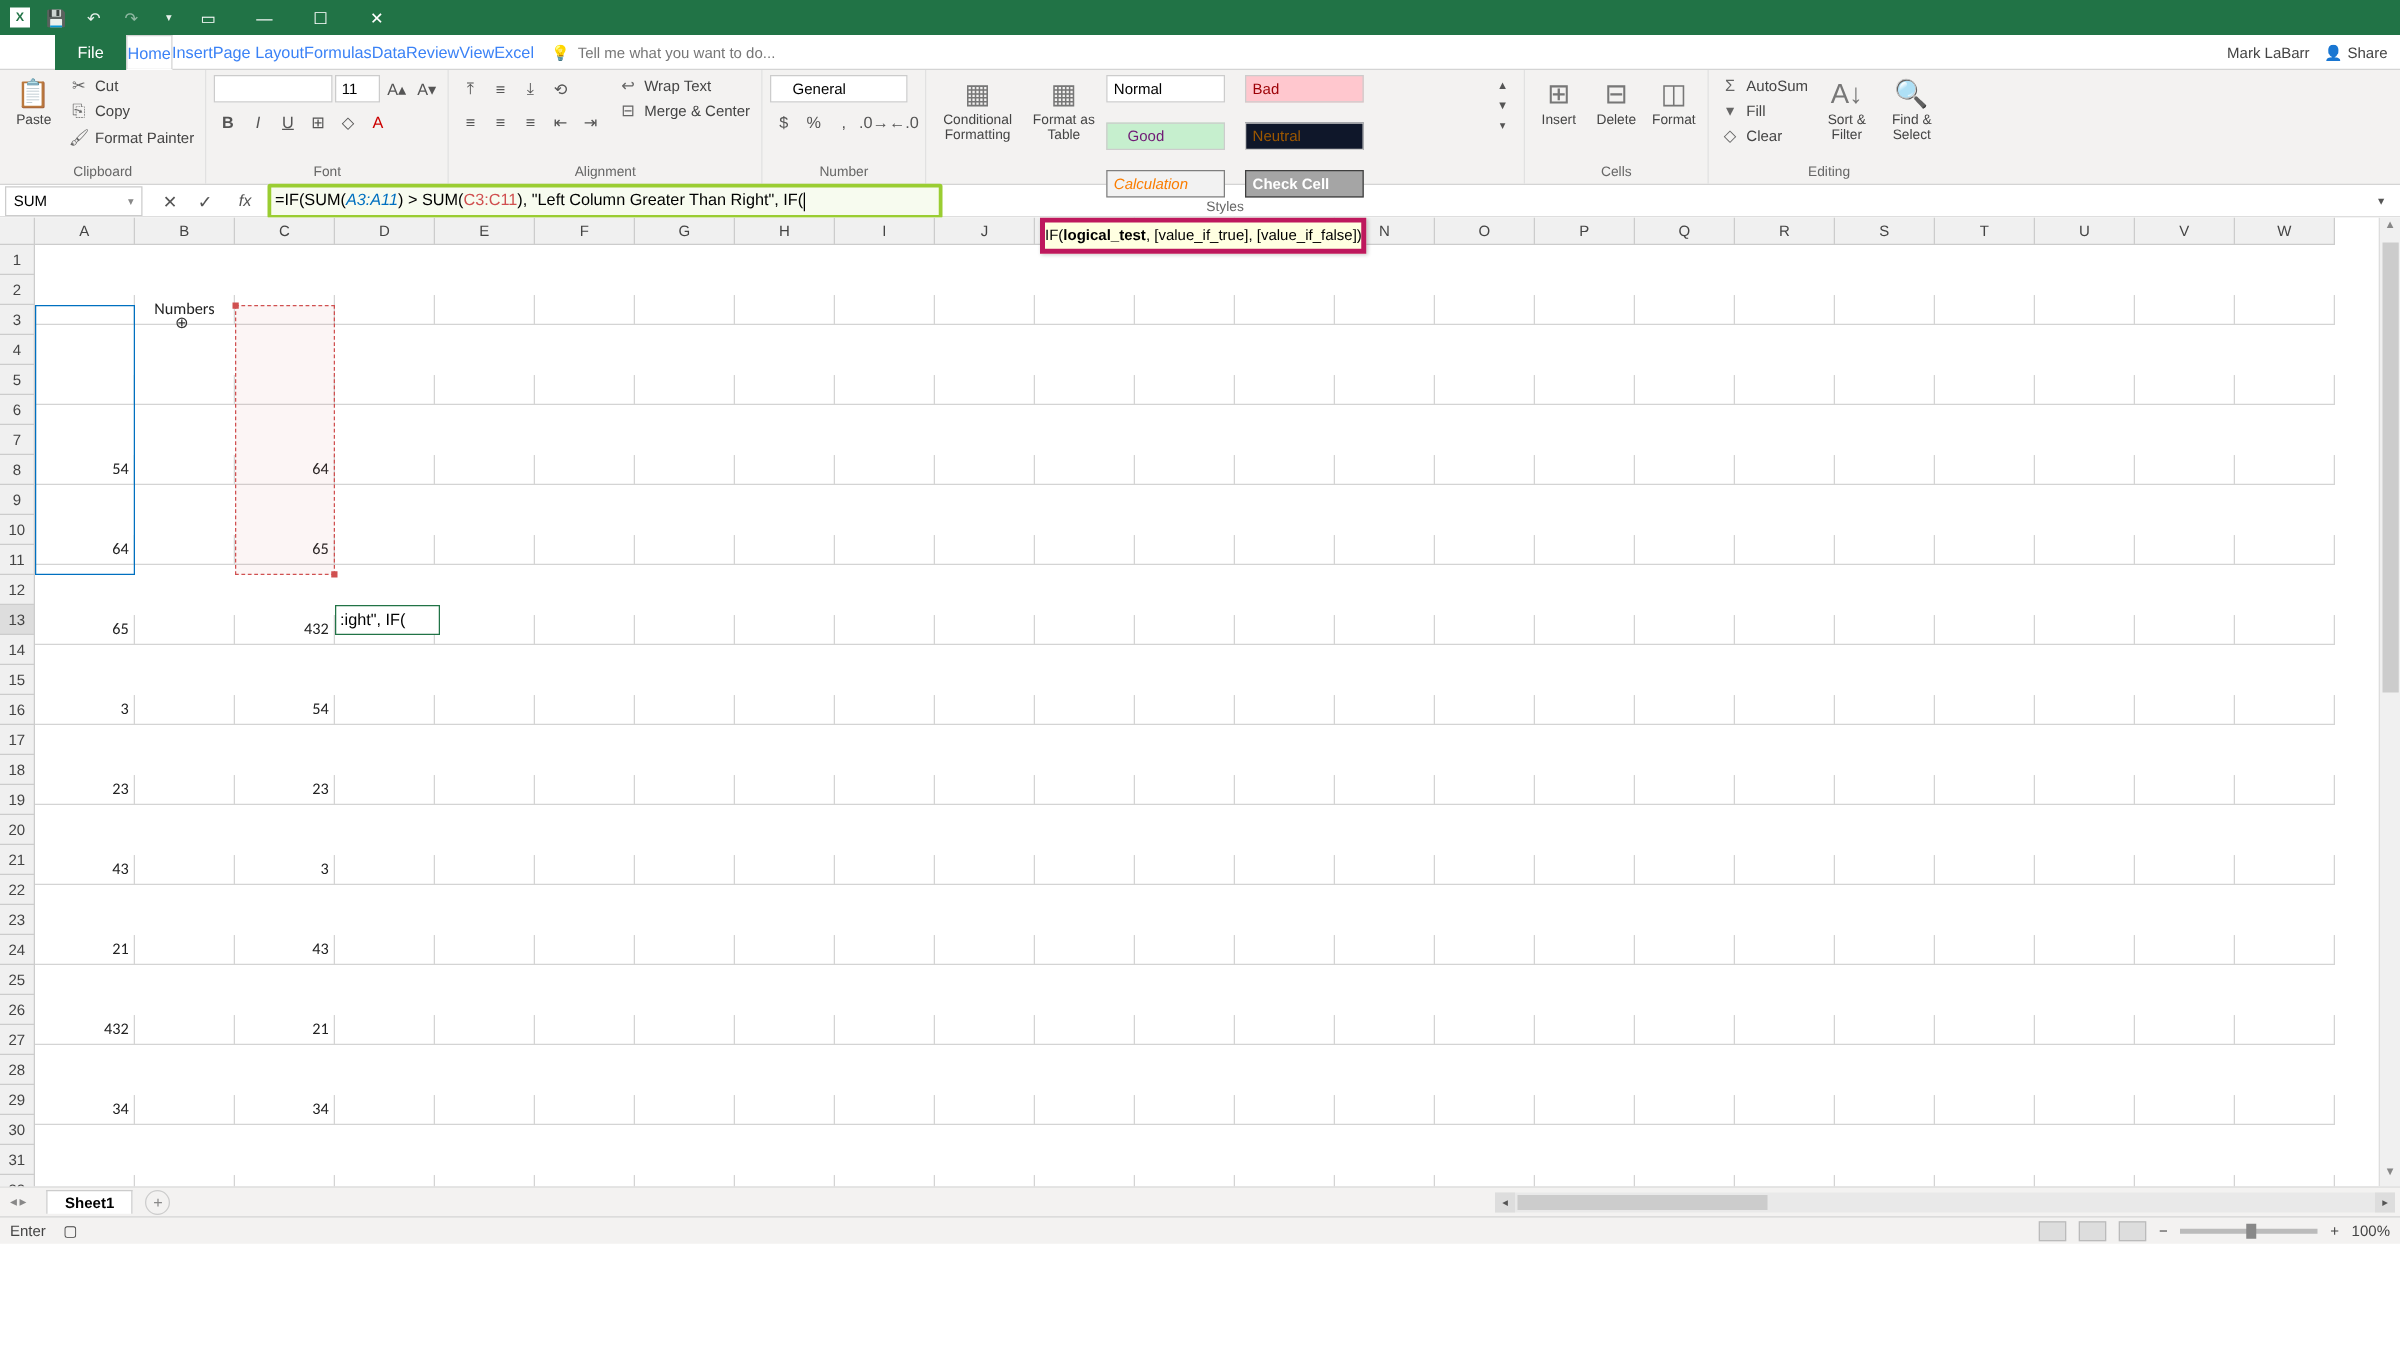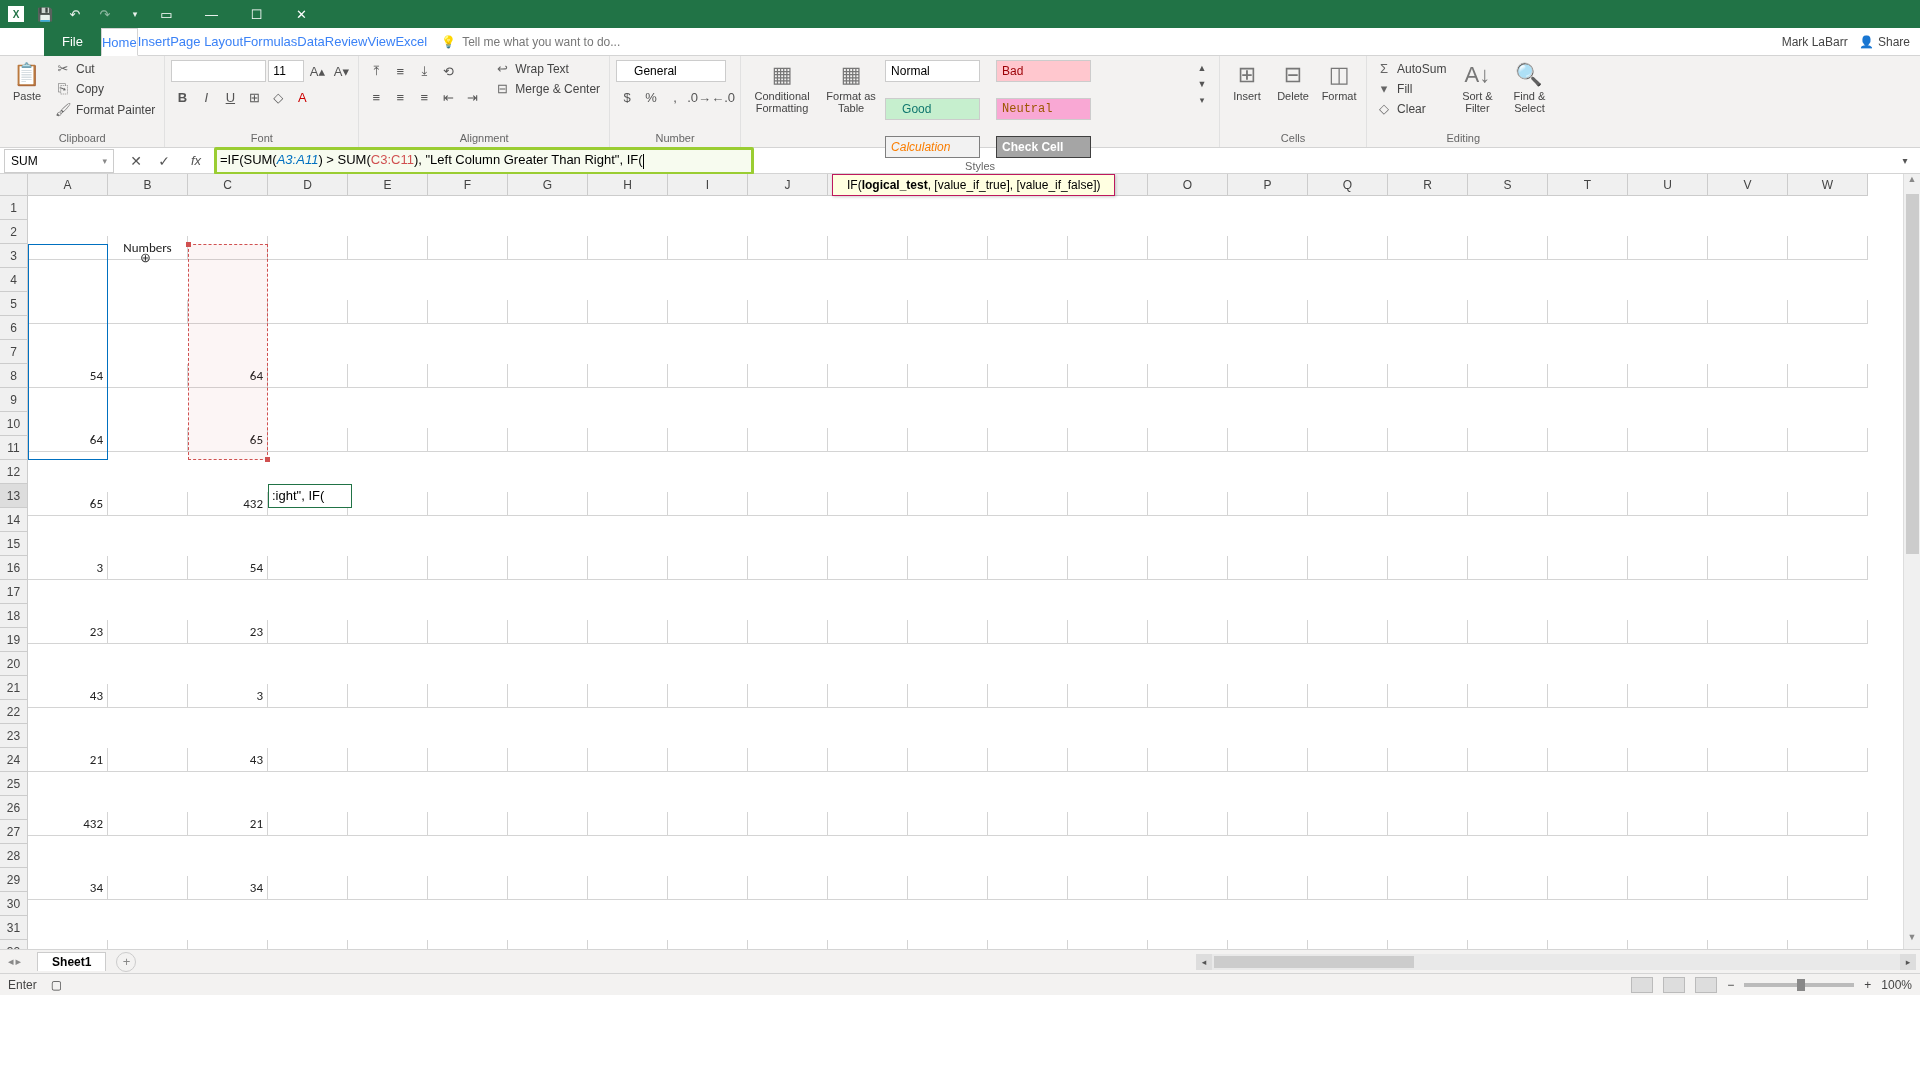--- a/index.html
+++ b/index.html
@@ -35,22 +35,22 @@
 .btn-row { display: flex; gap: 2px; }
 .sq { width: 22px; height: 22px; display: flex; align-items: center; justify-content: center; border: 1px solid transparent; color: #555; font-size: 13px; }
 .font-name { border: 1px solid #ccc; background: #fff; width: 95px; height: 22px; padding: 0 4px; font-size: 12px; }
 .font-size { border: 1px solid #ccc; background: #fff; width: 36px; height: 22px; padding: 0 4px; font-size: 12px; }
 .numfmt { border: 1px solid #ccc; background: #fff; width: 110px; height: 22px; padding: 0 17px; font-size: 12px; }
 
 .styles-gallery { display: flex; gap: 16px; flex-wrap: wrap; width: 300px; }
 .style-box { width: 95px; height: 22px; border: 1px solid #ccc; padding: 2px 5px; font-size: 12px; display: flex; align-items: center; }
 .s-normal { background: #fff; }
 .s-bad { background: #ffc7ce; color: #9c0006; }
-.s-good { background: #c6efce; color: #0f766e; padding-left: 16px; }
-.s-neutral { background: #f9a8d4; color: #9c5700; font-family: Liberation Mono, monospace; }
+.s-good { background: #c6efce; color: #701a75; padding-left: 16px; }
+.s-neutral { background: #0f172a; color: #9c5700; }
 .s-calc { background: #f2f2f2; color: #fa7d00; border: 1px solid #7f7f7f; font-style: italic; }
 .s-check { background: #a5a5a5; color: #fff; border: 1px solid #3f3f3f; font-weight: bold; }
 
 
 .fbar-row { height: 26px; border-bottom: 1px solid #d4d4d4; display: flex; align-items: center; background: #fff; }
 .name-box { width: 110px; height: 24px; border: 1px solid #ccc; margin-left: 4px; padding: 0 6px; font-size: 12px; display: flex; align-items: center; justify-content: space-between; background: #fff; margin-right: 8px; }
 .fb-btns { display: flex; gap: 0; }
 .fb-btn { width: 28px; height: 24px; display: flex; align-items: center; justify-content: center; color: #555; font-size: 14px; }
 .fx-lbl { font-style: italic; font-size: 13px; color: #555; margin: 0 4px; }
 .formula-wrap { flex: 1; height: 24px; position: relative; display: flex; align-items: center; }
@@ -77,21 +77,21 @@
 
 
 .range-a { position: absolute; border: 1px solid #0070c0; pointer-events: none; }
 .range-c { position: absolute; border: 1px dashed #d05050; pointer-events: none; background: rgba(208,80,80,0.06); }
 .range-c::before, .range-c::after { content: ''; position: absolute; width: 5px; height: 5px; background: #d05050; }
 .range-c::before { left: -3px; top: -3px; }
 .range-c::after { right: -3px; bottom: -3px; }
 .edit-cell-box { position: absolute; border: 1.5px solid #217346; background: #fff; font-size: 13px; font-family: Calibri, sans-serif; padding: 0 3px; line-height: 22px; }
 .cross-cursor { position: absolute; font-size: 13px; color: #333; pointer-events: none; }
 
-.tooltip { position: absolute; background: #ffffe1; border: 1px solid #be185d; padding: 3px 14px; font-size: 12px; font-family: Calibri, sans-serif; box-shadow: 1px 1px 3px rgba(0,0,0,0.2); }
+.tooltip { position: absolute; background: #ffffe1; border: 4px solid #be185d; padding: 3px 0; font-size: 12px; font-family: Calibri, sans-serif; box-shadow: 1px 1px 3px rgba(0,0,0,0.2); }
 
 
 .sheet-bar { height: 24px; background: #f3f2f1; border-top: 1px solid #d4d4d4; display: flex; align-items: center; }
 .sheet-nav { display: flex; gap: 2px; padding: 0 8px; color: #888; font-size: 11px; }
 .sheet-tab { background: #fff; border: 1px solid #ccc; border-bottom: none; padding: 2px 14px; font-size: 12px; font-weight: bold; margin-left: 8px; }
 .sheet-add { width: 20px; height: 20px; border: 1px solid #ccc; border-radius: 50%; margin-left: 10px; display: flex; align-items: center; justify-content: center; color: #888; font-size: 13px; }
 .hscroll-area { flex: 1; display: flex; align-items: center; justify-content: flex-end; padding-right: 4px; }
 .hscroll { width: 720px; height: 16px; background: #e9e9e9; position: relative; }
 .hscroll-btn { position: absolute; width: 16px; height: 16px; background: #ddd; top: 0; display: flex; align-items: center; justify-content: center; font-size: 9px; color: #555; }
 .hscroll-track { position: absolute; left: 18px; top: 2px; height: 12px; width: 200px; background: #ccc; }

